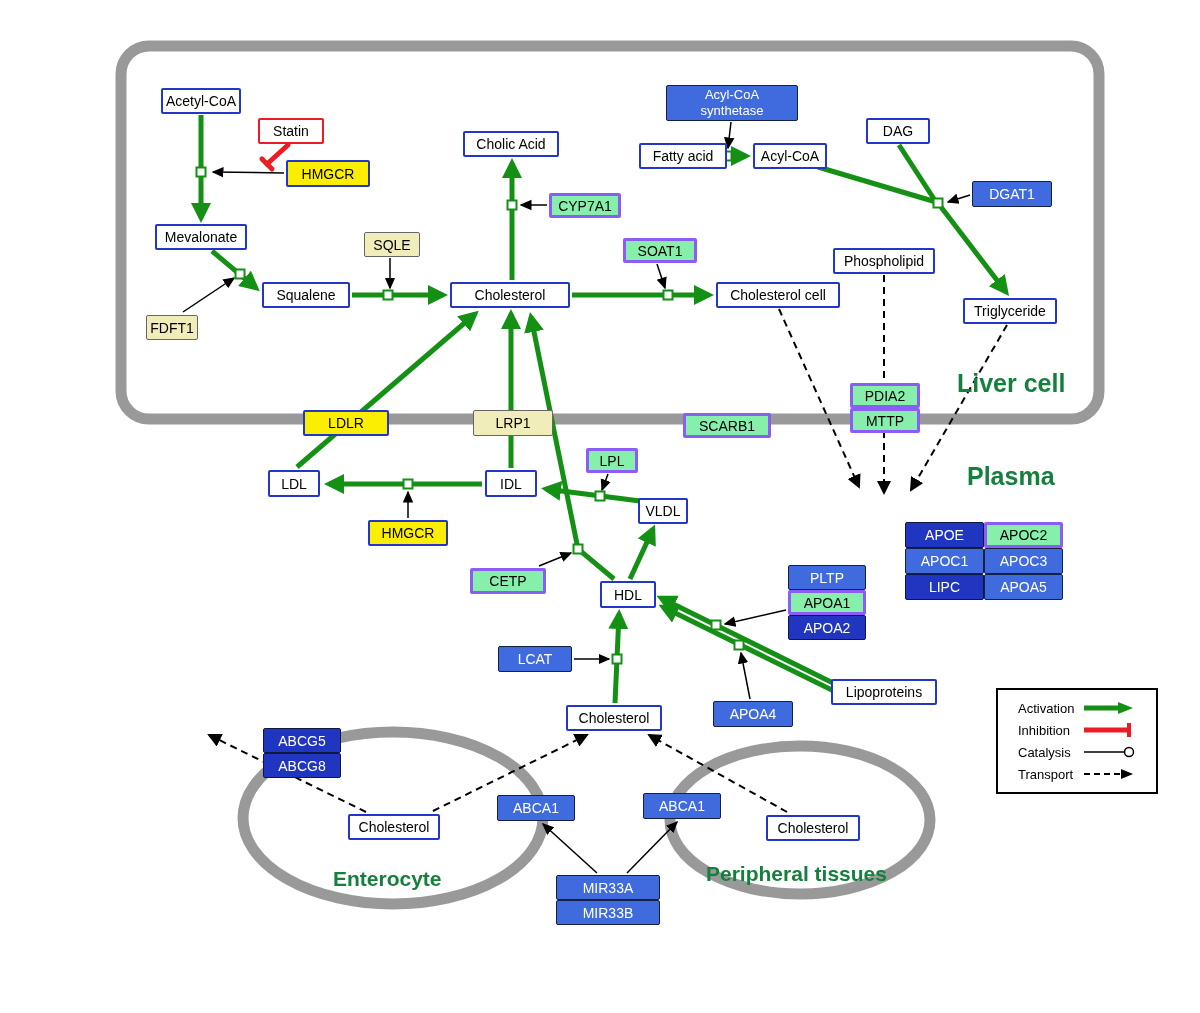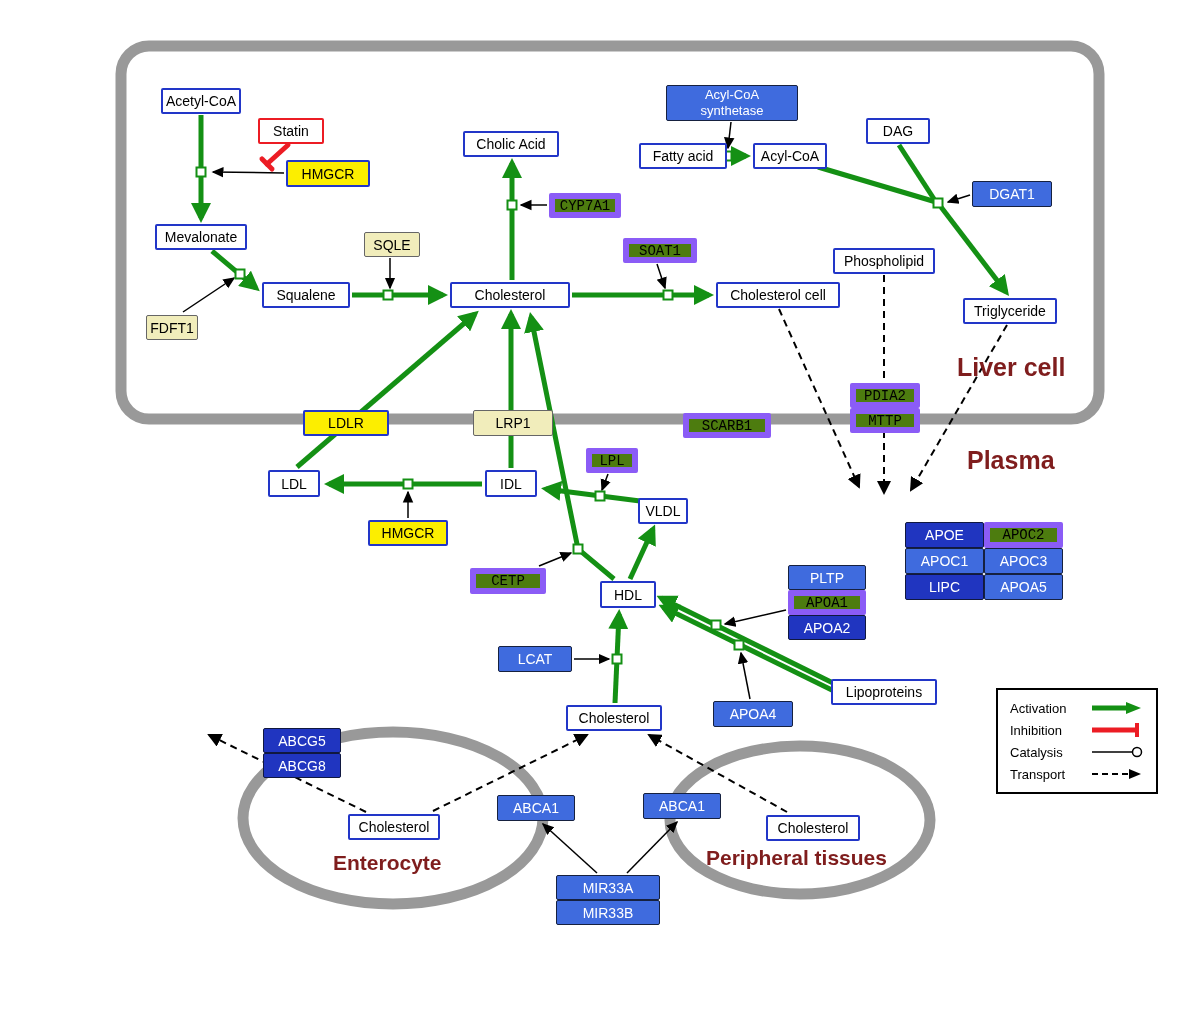--- a/index.html
+++ b/index.html
@@ -4,29 +4,29 @@
 <style>
   html,body{margin:0;padding:0;background:#fff;font-family:"Liberation Sans",sans-serif;}
   #canvas{position:relative;width:1200px;height:1013px;background:#fff;overflow:hidden;}
   #edge-layer{position:absolute;left:0;top:0;z-index:1;}
   .n{position:absolute;display:flex;align-items:center;justify-content:center;text-align:center;
      box-sizing:border-box;background:#fff;border:2px solid #2236C8;border-radius:2px;
      font-size:14px;color:#000;white-space:nowrap;z-index:2;}
   .st{border-color:#EC1C24;}
   .y{background:#FCEE00;}
   .py{background:#F1EDBB;border:1px solid #666;}
-  .lb{background:#4d7c0f;border:6px solid #8b5cf6;font-family:Liberation Mono, monospace;}
+  .lb{background:#86efac;border:3px solid #8b5cf6;}
   .mb{background:#3F6BDE;border:1px solid #16213F;color:#fff;}
   .db{background:#2035C0;border:1px solid #101840;color:#fff;text-align:right;}
   .two{flex-direction:column;font-size:13px;line-height:1.25;}
-  .clabel{position:absolute;color:#7f1d1d;font-weight:bold;z-index:1;white-space:nowrap;}
+  .clabel{position:absolute;color:#15803d;font-weight:bold;z-index:1;white-space:nowrap;margin-top:16px;}
   .lbl-big{font-size:25px;}
   .lbl-mid{font-size:21px;}
   #legend{position:absolute;left:996px;top:688px;width:162px;box-sizing:border-box;
-          border:2px solid #000;background:#fff;padding:7px 12px;z-index:3;}
+          border:2px solid #000;background:#fff;padding:7px 20px;z-index:3;}
   .lrow{display:flex;align-items:center;justify-content:space-between;height:22px;font-size:13px;color:#000;}
   .act{stroke:#149014;stroke-width:5;fill:none;}
   .cat{stroke:#000;stroke-width:1.5;fill:none;}
   .inh{stroke:#EC1C24;stroke-width:5;fill:none;stroke-linecap:round;}
   .tra{stroke:#000;stroke-width:2;fill:none;stroke-dasharray:7 5;}
   .rsq{fill:#fff;stroke:#149014;stroke-width:2;}
   .mem{fill:none;stroke:#999;stroke-width:11;}
 </style>
 </head>
 <body>

